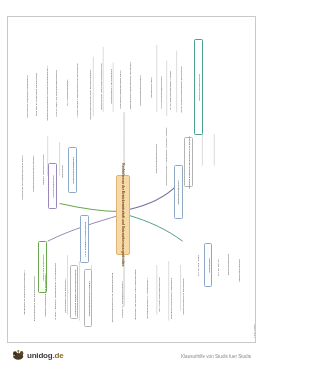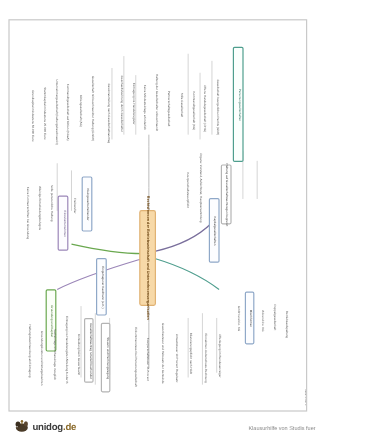--- a/index.html
+++ b/index.html
@@ -44,21 +44,21 @@
   .box-violet .txt{color:#5c4a78;}
   .box-green{border:.7px solid #6aa84f;background:#fbfff8;}
   .box-green .txt{color:#3c6b29;}
 
   
   #central{background:#f7d9a8;border:1px solid #e0b274;border-radius:2px;}
   #central .txt{font-size:3.1px;line-height:3.6px;color:#6b4410;font-weight:bold;}
 
   
   #footer{position:absolute;left:0;bottom:0;width:263px;height:26px;
-          background:#fff;padding-left:26px;}
+          background:#fff;}
   #brand{position:absolute;left:12px;top:4px;display:flex;align-items:center;gap:2px;}
   #brand-word{font-size:8px;font-weight:bold;color:#3c3c3c;letter-spacing:-.2px;}
   #brand-word .tld{color:#8a6a2a;}
   #tagline{position:absolute;right:12px;top:9px;font-size:4.6px;color:#8a8a8a;}
 </style>
 </head>
 <body>
 
 <div id="page">
 

